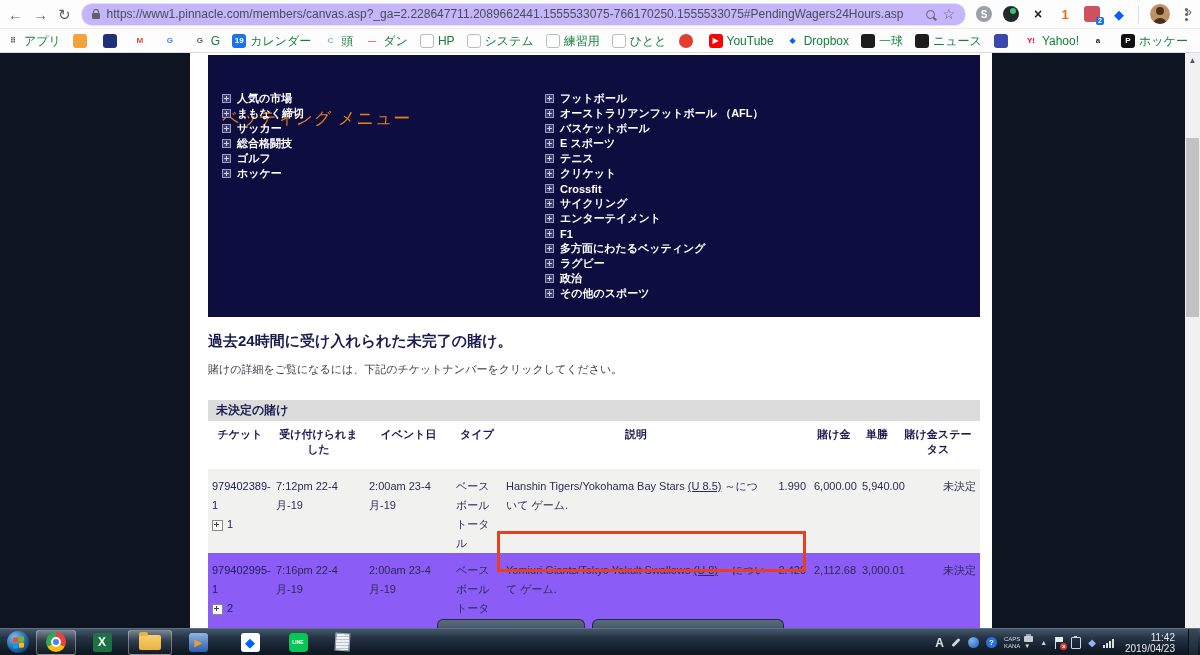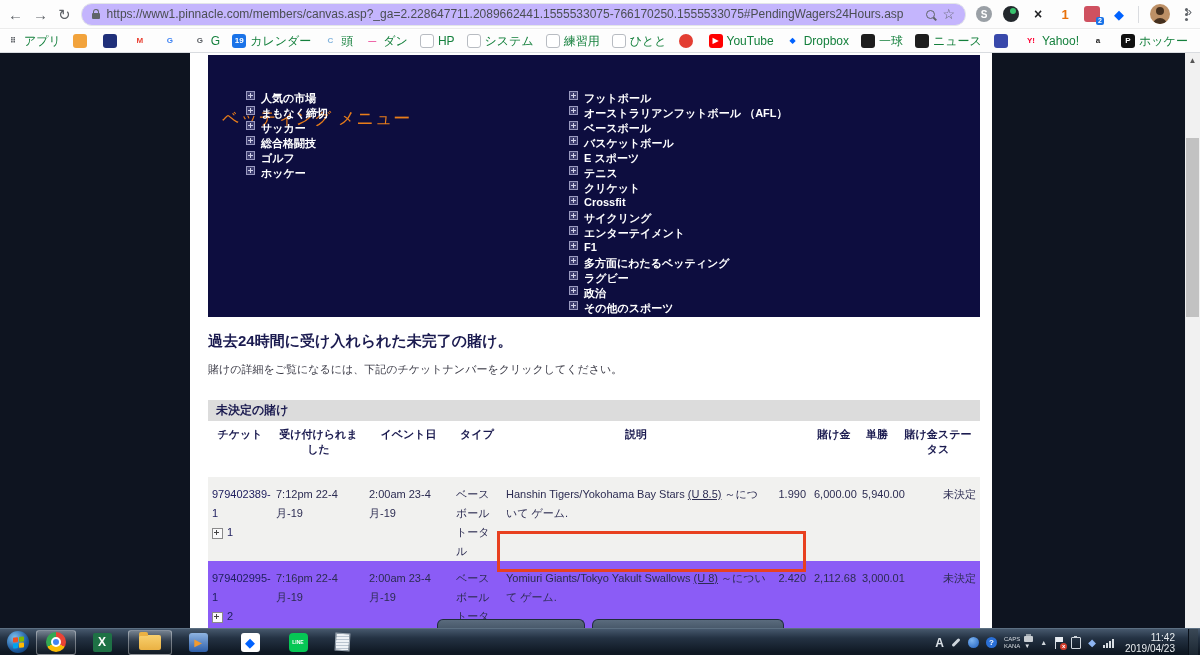--- a/index.html
+++ b/index.html
@@ -48,37 +48,37 @@
   
   .viewport{position:absolute;top:53px;left:0;right:0;bottom:27px;background:#0e1420;}
   .pagecol{position:absolute;left:190px;top:0;bottom:0;width:802px;background:#fff;overflow:hidden;}
 
   
   .menubox{position:absolute;left:18px;top:2px;width:772px;height:262px;background:#0d0d3f;box-sizing:border-box;}
   .menutitle{position:absolute;left:14px;top:6px;font-size:17px;font-weight:normal;color:#e87d1a;letter-spacing:1px;margin-top:46px;}
   .menucol{position:absolute;top:36px;}
   .menucol.left{left:14px;}
   .menucol.right{left:337px;}
-  .menu-item{display:flex;align-items:flex-start;gap:6px;height:15px;cursor:pointer;margin-left:24px;}
+  .menu-item{display:flex;align-items:center;gap:6px;height:15px;cursor:pointer;}
   .mbullet{width:7px;height:7px;background:#3c3c6e;border:1px solid #9a9ac0;position:relative;flex:0 0 auto;}
   .mbullet::before{content:"";position:absolute;left:1px;top:3px;width:5px;height:1px;background:#cfcfe6;}
   .mbullet::after{content:"";position:absolute;left:3px;top:1px;width:1px;height:5px;background:#cfcfe6;}
   .menu-label{font-size:11px;font-weight:bold;color:#ffffff;white-space:nowrap;}
 
   
   .pgheading{position:absolute;left:18px;top:279px;font-size:15px;font-weight:bold;color:#1b1b50;}
   .pgsub{position:absolute;left:18px;top:309px;font-size:11px;color:#3a3a46;font-family:Liberation Mono, monospace;}
 
   
   .tablewrap{position:absolute;left:18px;top:347px;width:772px;}
   .sechead{height:21px;background:#dcdcdc;display:flex;align-items:center;padding-left:8px;box-sizing:border-box;
            font-size:12px;font-weight:bold;color:#1b1b50;}
   table.wagers{border-collapse:collapse;table-layout:fixed;width:772px;font-size:11px;color:#2c2c52;}
   table.wagers th{font-weight:bold;color:#1b1b50;text-align:center;vertical-align:top;padding:6px 3px 2px;line-height:15px;}
-  table.wagers thead tr{height:56px;}
+  table.wagers thead tr{height:48px;}
   table.wagers tbody tr{height:65px;}
   table.wagers td{vertical-align:top;padding:8px 4px 0;line-height:19px;box-sizing:border-box;}
   tr.r0{background:#f1f1ef;}
   tr.r1{background:#8b5cf6;}
   td.num,th.num{text-align:right;}
   td.status{text-align:right;}
   .ticket{color:#202060;}
   .expand{display:inline-block;width:9px;height:9px;border:1px solid #8a8a8a;background:#fafafa;position:relative;
           vertical-align:middle;margin-right:4px;}
   .expand::before{content:"";position:absolute;left:1px;top:3px;width:5px;height:1px;background:#444;}
@@ -342,24 +342,20 @@
             <div class="menu-item">
               <span class="mbullet"></span>
               <span class="menu-label">フットボール</span>
             </div>
 
             <div class="menu-item">
               <span class="mbullet"></span>
               <span class="menu-label">オーストラリアンフットボール （AFL）</span>
             </div>
 
-            <div class="menu-item">
-              <span class="mbullet"></span>
-              <span class="menu-label">ベースボール</span>
-            </div>
 
             <div class="menu-item">
               <span class="mbullet"></span>
               <span class="menu-label">バスケットボール</span>
             </div>
 
             <div class="menu-item">
               <span class="mbullet"></span>
               <span class="menu-label">E スポーツ</span>
             </div>

